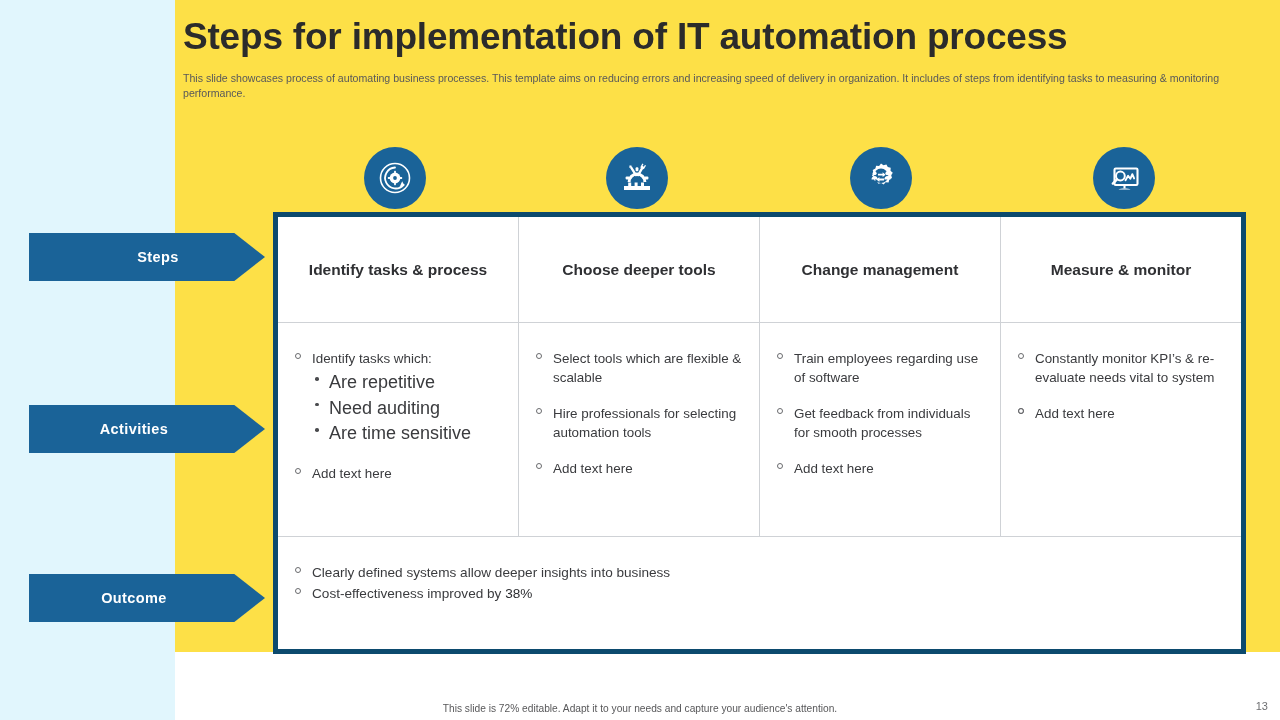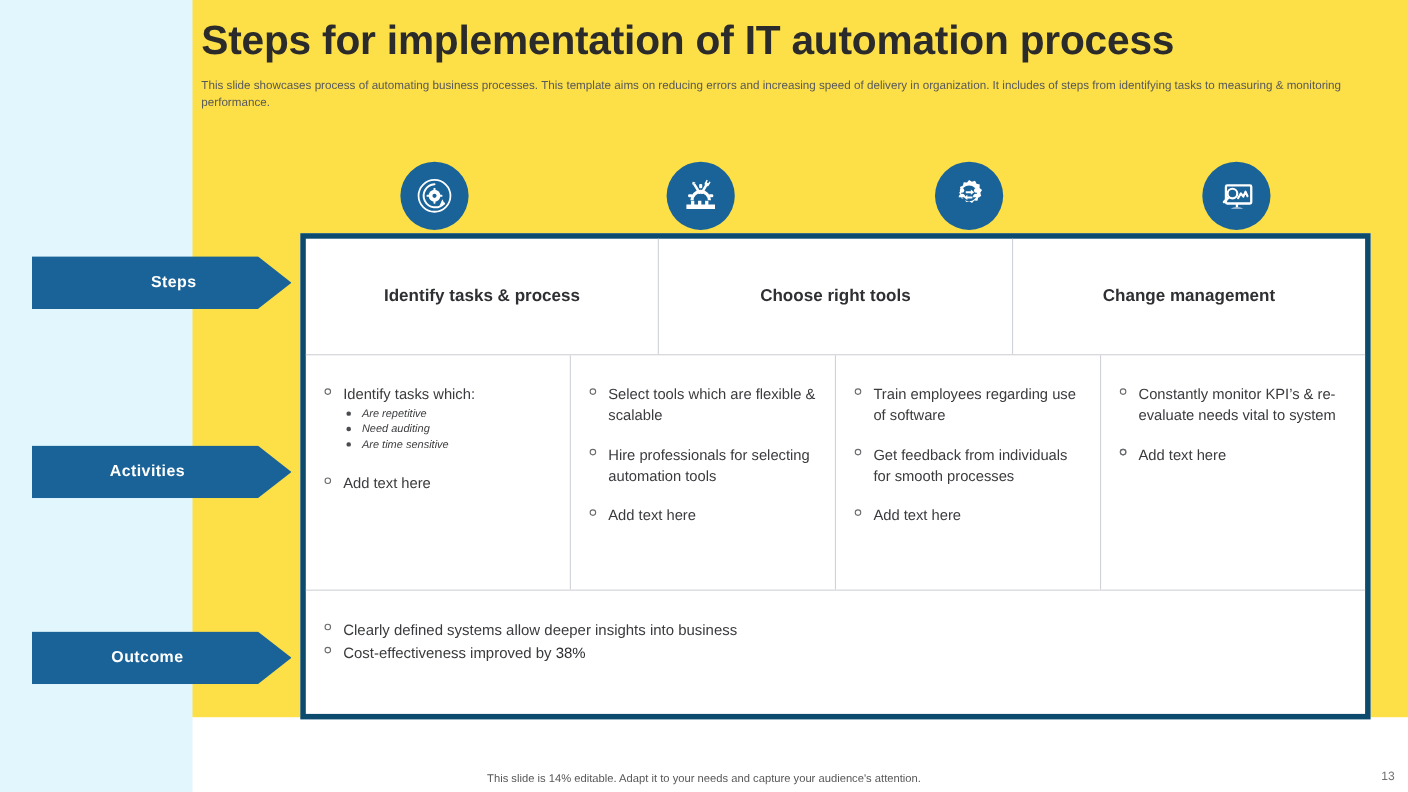--- a/index.html
+++ b/index.html
@@ -145,24 +145,23 @@
     border-radius: 50%;
     background: transparent;
   }
   ul.sub-list {
     list-style: none;
     margin-top: 2px;
   }
   ul.sub-list > li {
     position: relative;
     padding-left: 17px;
-    font-size: 10px;
+    font-size: 18px;
     line-height: 1.42;
     color: #3a3b3e;
-    font-style: italic;
   }
   ul.sub-list > li > .dot {
     position: absolute;
     left: 3px; top: 0.40em;
     width: 3.5px; height: 3.5px;
     border-radius: 50%;
     background: #4a4b4e;
   }
 
   .outcome-cell {
@@ -279,24 +278,27 @@
     <span>Outcome</span>
   </div>
 
   <div class="table">
 
     <div class="row-head">
       <div class="col">
         <div class="head-cell">Identify tasks &amp; process</div>
       </div>
       <div class="col">
-        <div class="head-cell">Choose right tools</div>
+        <div class="head-cell">Choose deeper tools</div>
       </div>
       <div class="col">
         <div class="head-cell">Change management</div>
+      </div>
+      <div class="col">
+        <div class="head-cell">Measure &amp; monitor</div>
       </div>
     </div>
 
     <div class="row-body">
       <div class="col">
         <div class="body-cell">
           <ul class="o-list">
             <li>
               <span class="marker"></span>
               <span>Identify tasks which:</span>
@@ -355,16 +357,16 @@
           <li>
             <span class="marker"></span>
             <span>Cost-effectiveness improved by </span><b>38%</b>
           </li>
         </ul>
       </div>
     </div>
 
   </div>
 
-  <div class="footer-note">This slide is 14% editable. Adapt it to your needs and capture your audience's attention.</div>
+  <div class="footer-note">This slide is 72% editable. Adapt it to your needs and capture your audience's attention.</div>
   <div class="page-num">13</div>
 
 </div>
 
 </body></html>

